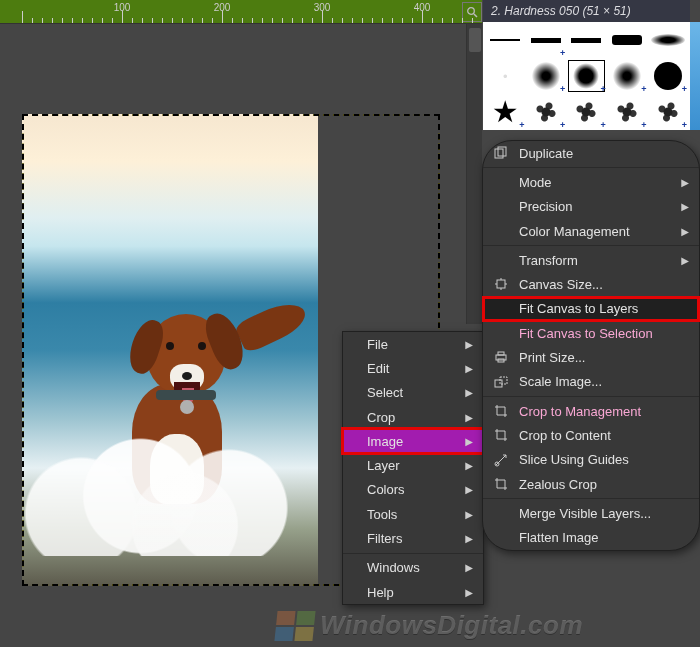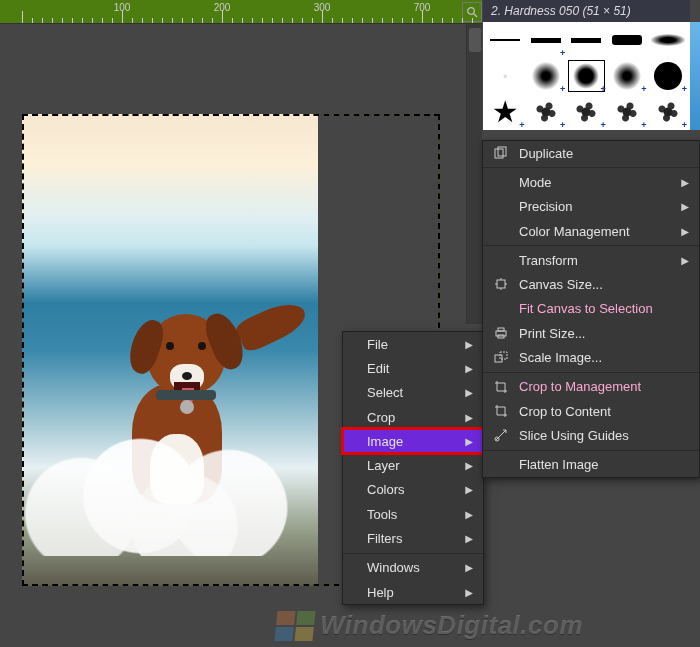--- a/index.html
+++ b/index.html
@@ -168,26 +168,26 @@
   .menu {
     position: absolute; background: #383838; border: 1px solid #202020;
     box-shadow: 2px 3px 8px rgba(0,0,0,.5);
   }
   .menu-main { left: 342px; top: 331px; width: 142px; }
   .menu-item {
     height: 24.3px; display: flex; align-items: center; justify-content: space-between;
     padding: 0 10px 0 24px; color: #e2e2e2; cursor: default;
   }
   .menu-item .arrow { font-size: 10px; color: #ccc; }
-  .menu-item.hovered { background: #6d28d9; }
+  .menu-item.hovered { background: #a21caf; }
   .menu-item.highlight-red { outline: 3px solid #e30405; outline-offset: -1px; }
   .menu-sep { height: 1px; background: #2a2a2a; margin: 2px 0; }
 
   
-  .menu-sub { left: 482px; top: 140px; width: 218px; }
+  .menu-sub { left: 482px; top: 140px; width: 218px; border-radius: 30px; }
   .menu-sub .menu-item { padding-left: 36px; position: relative; }
   .menu-sub .menu-item.disabled { color: #f9a8d4; }
   .menu-sub .icon {
     position: absolute; left: 10px; top: 4px; width: 16px; height: 16px;
     display: flex; align-items: center; justify-content: center; color: #c9c9c9; font-size: 13px;
   }
   .menu-sub .menu-item.highlight-red { outline: 3px solid #e30405; outline-offset: -2px; background: #202020; }
 
   
   svg { display: block; }
@@ -255,21 +255,21 @@
     <div class="tick minor" style="left: 332px;"></div>
     <div class="tick minor" style="left: 342px;"></div>
     <div class="tick minor" style="left: 352px;"></div>
     <div class="tick minor" style="left: 362px;"></div>
     <div class="tick minor" style="left: 372px;"></div>
     <div class="tick minor" style="left: 382px;"></div>
     <div class="tick minor" style="left: 392px;"></div>
     <div class="tick minor" style="left: 402px;"></div>
     <div class="tick minor" style="left: 412px;"></div>
     <div class="tick major" style="left: 422px;"></div>
-    <div class="ticklbl" style="left: 422px;">700</div>
+    <div class="ticklbl" style="left: 422px;">400</div>
     <div class="tick minor" style="left: 432px;"></div>
     <div class="tick minor" style="left: 442px;"></div>
     <div class="tick minor" style="left: 452px;"></div>
     <div class="tick minor" style="left: 462px;"></div>
     <div class="tick minor" style="left: 472px;"></div>
   </div>
 
 <div class="canvas-area">
   <div class="scrollbar-v">
     <div class="thumb"></div>
@@ -440,20 +440,23 @@
     </div>
     <div class="menu-item">
       <span class="icon">
         <svg width="14" height="14" viewBox="0 0 14 14">
           <rect x="3" y="3" width="8" height="8" fill="none" stroke="#c9c9c9"></rect>
           <path d="M1 7h2M11 7h2M7 1v2M7 11v2" stroke="#c9c9c9"></path>
         </svg>
       </span>
       <span>Canvas Size...</span>
     </div>
+    <div class="menu-item highlight-red">
+      <span>Fit Canvas to Layers</span>
+    </div>
     <div class="menu-item disabled">
       <span>Fit Canvas to Selection</span>
     </div>
     <div class="menu-item">
       <span class="icon">
         <svg width="14" height="14" viewBox="0 0 14 14">
           <rect x="2" y="5" width="10" height="5" fill="none" stroke="#c9c9c9"></rect>
           <rect x="4" y="2" width="6" height="3" fill="none" stroke="#c9c9c9"></rect>
           <rect x="4" y="9" width="6" height="3" fill="none" stroke="#c9c9c9"></rect>
         </svg>
@@ -489,21 +492,32 @@
     <div class="menu-item">
       <span class="icon">
         <svg width="14" height="14" viewBox="0 0 14 14">
           <path d="M2 12L12 2" stroke="#c9c9c9"></path>
           <path d="M9 2l3 0l0 3" stroke="#c9c9c9" fill="none"></path>
           <circle cx="3" cy="11" r="2" fill="none" stroke="#c9c9c9"></circle>
         </svg>
       </span>
       <span>Slice Using Guides</span>
     </div>
+    <div class="menu-item">
+      <span class="icon">
+        <svg width="14" height="14" viewBox="0 0 14 14">
+          <path d="M3 1v10h10M1 3h10v10" stroke="#c9c9c9" fill="none"></path>
+        </svg>
+      </span>
+      <span>Zealous Crop</span>
+    </div>
     <div class="menu-sep"></div>
+    <div class="menu-item">
+      <span>Merge Visible Layers...</span>
+    </div>
     <div class="menu-item">
       <span>Flatten Image</span>
     </div>
   </div>
 
 <div class="winlogo">
     <div></div>
     <div></div>
     <div></div>
     <div></div>

